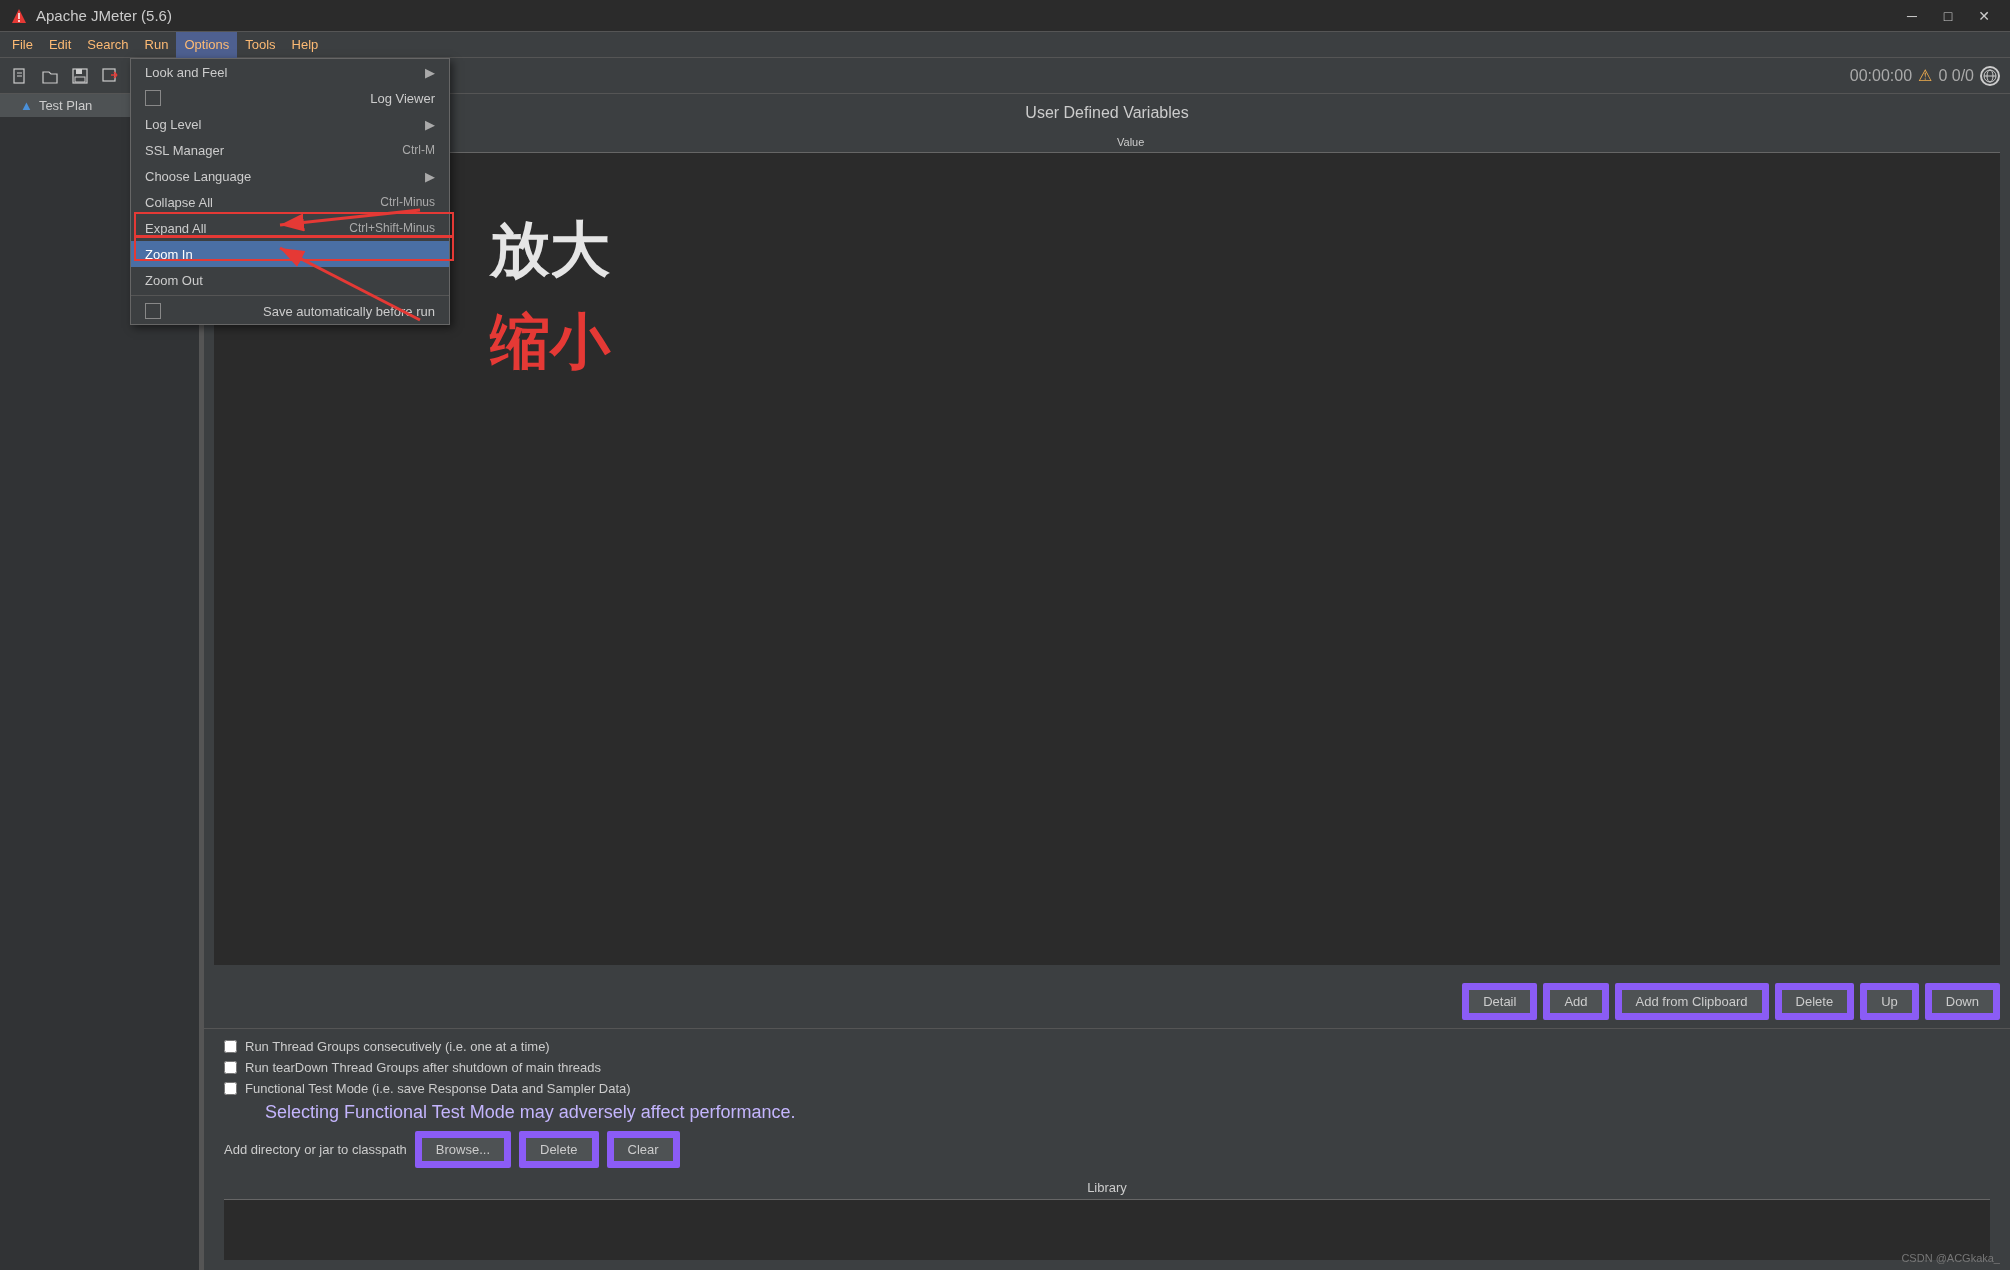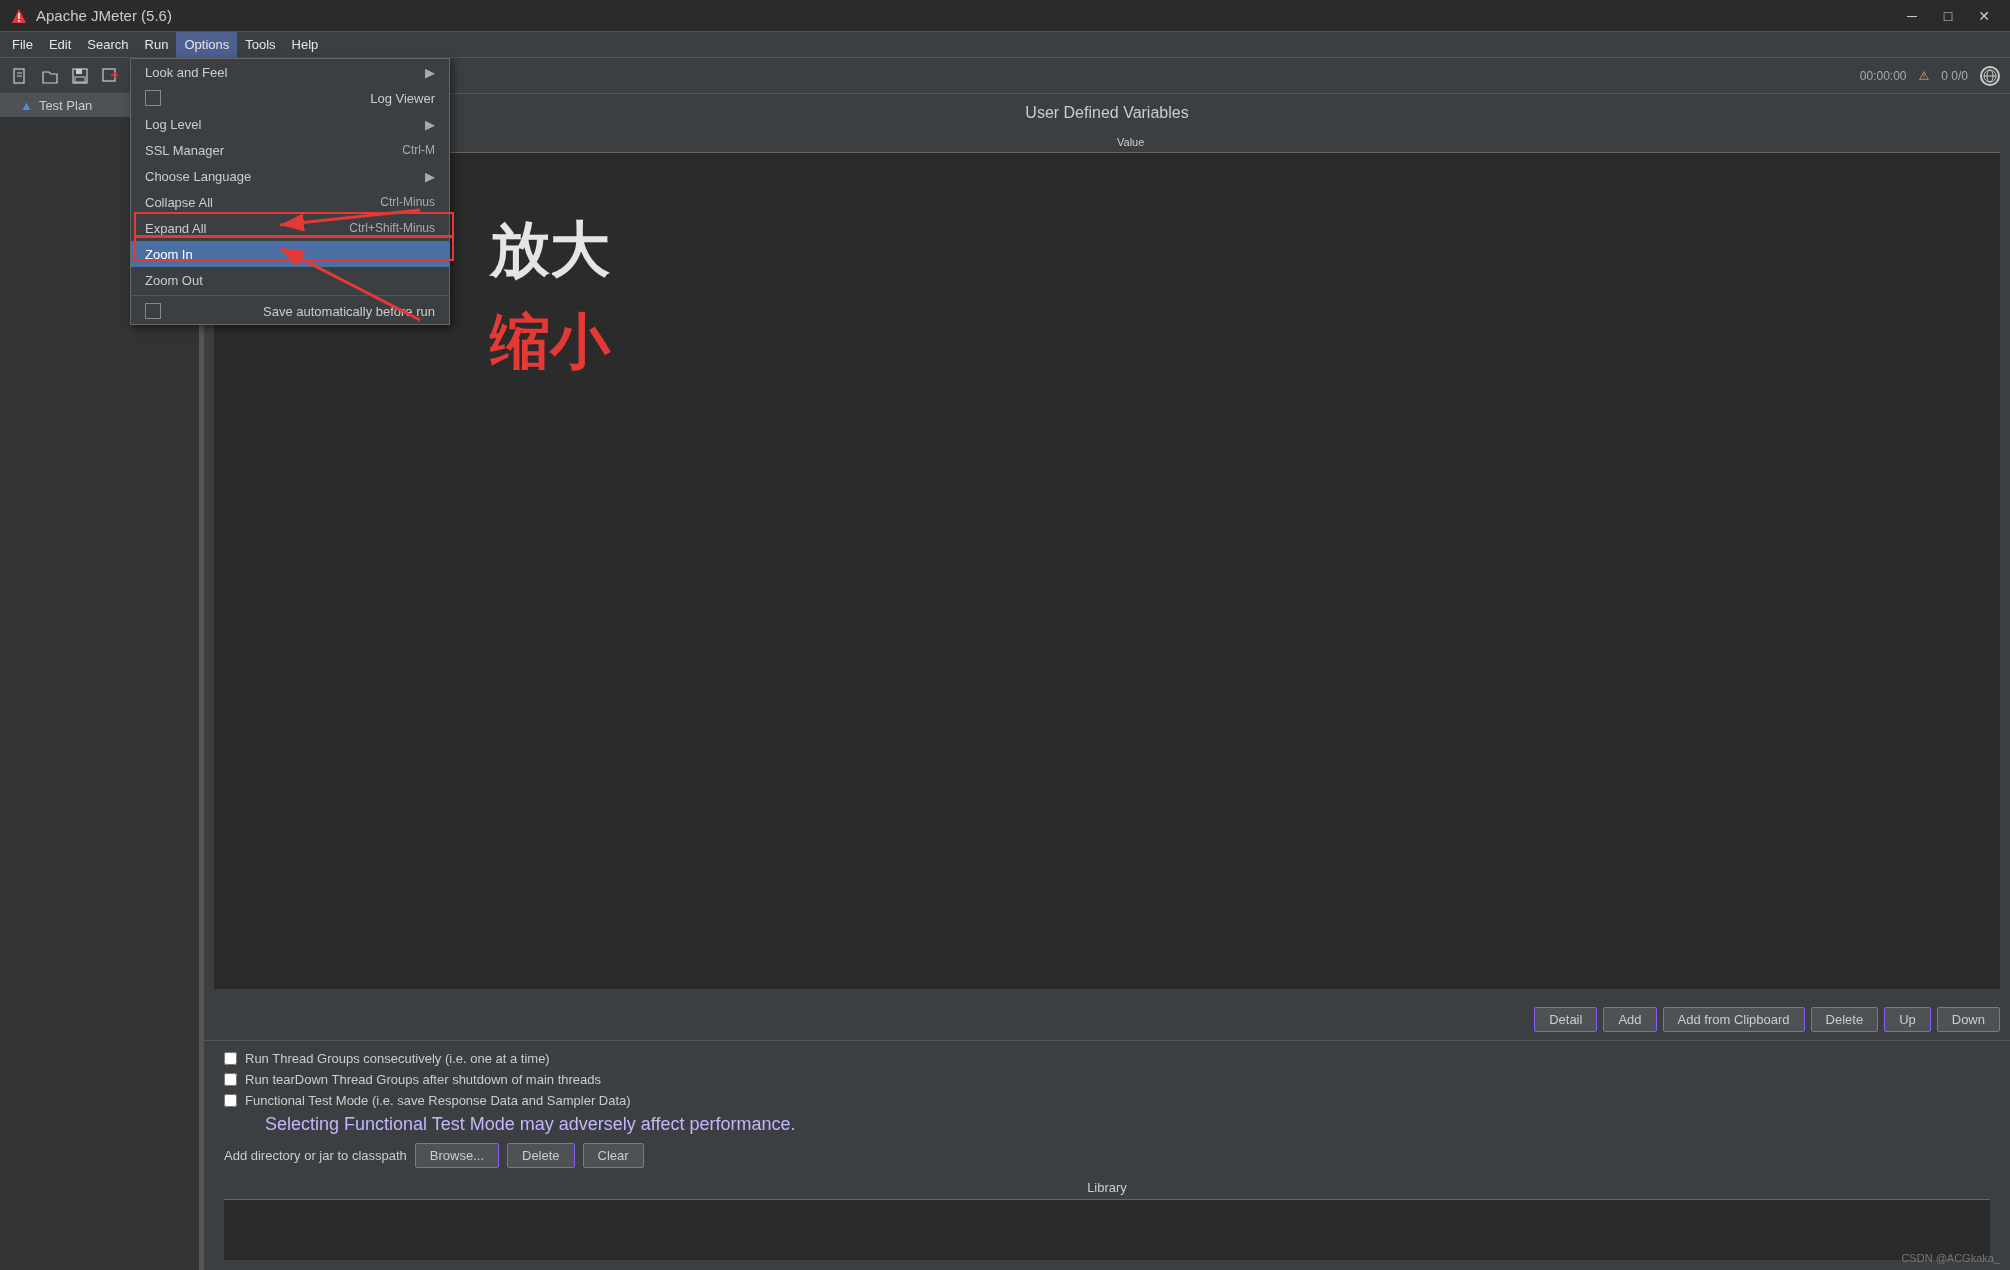--- a/index.html
+++ b/index.html
@@ -57,21 +57,21 @@
     .menu-bar {
       height: 26px;
       background: #3c3f41;
       display: flex;
       align-items: center;
       padding: 0 4px;
       border-bottom: 1px solid #555;
     }
     .menu-item {
       padding: 2px 8px;
-      color: #e5e5e5;
+      color: #fdba74;
       cursor: pointer;
       font-size: 13px;
       height: 36px;
       display: flex;
       align-items: center;
     }
     .menu-item.active { background: #4e6090; }
 
     
     .toolbar {
@@ -97,22 +97,22 @@
       width: 1px;
       height: 20px;
       background: #555;
       margin: 0 4px;
     }
     .toolbar-right {
       position: absolute;
       right: 10px;
       display: flex;
       align-items: center;
-      gap: 12px;
-      font-size: 12px;
+      gap: 6px;
+      font-size: 16px;
       color: #aaa;
     }
 
     
     .main-layout {
       display: flex;
       height: calc(1270px - 94px);
     }
 
     
@@ -221,21 +221,21 @@
     
     .action-buttons {
       display: flex;
       gap: 6px;
       padding: 8px 10px;
       justify-content: flex-end;
     }
     .action-btn {
       padding: 4px 14px;
       background: #4e5254;
-      border: 1px solid #8b5cf6;
+      border: 7px solid #8b5cf6;
       color: #ccc;
       font-size: 13px;
       cursor: pointer;
       border-radius: 2px;
     }
 
     
     .bottom-section {
       padding: 10px 20px;
       border-top: 1px solid #555;

